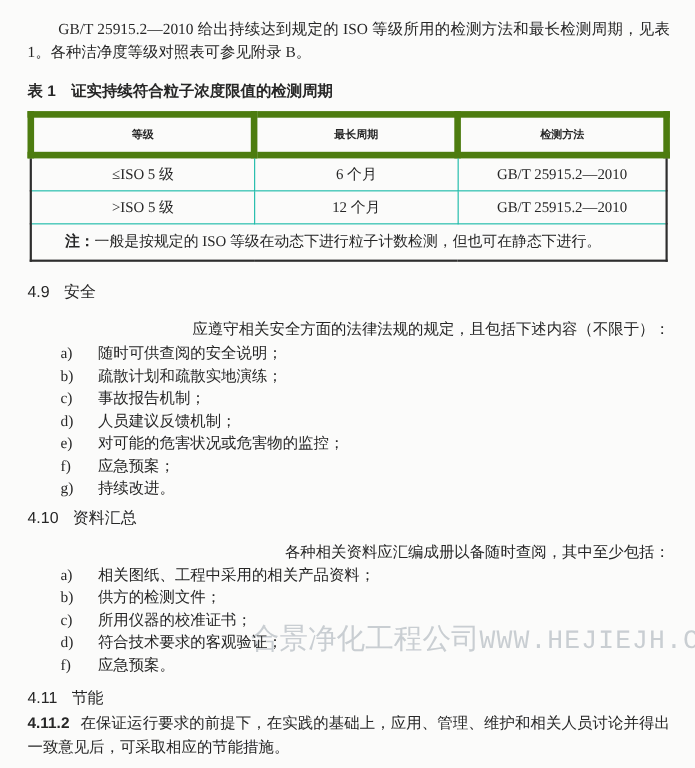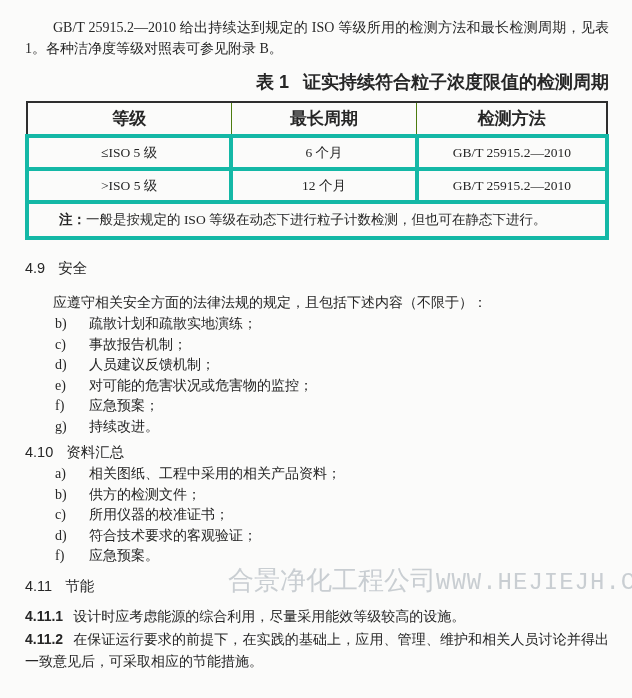--- a/index.html
+++ b/index.html
@@ -21,45 +21,45 @@
   }
   
   .intro-para {
     margin: 9px 0 0 0;
     text-indent: 2em;
     text-align: justify;
   }
   
   .table-caption {
     margin-top: 13px;
-    text-align: right;
+    text-align: left;
     font-family: "Liberation Sans", "DejaVu Sans", sans-serif;
     font-weight: bold;
-    font-size: 18px;
+    font-size: 14px;
     line-height: 20px;
   }
   .table-caption .cap-label { margin-right: 14px; }
   
   table.period-table {
     margin-top: 9px;
     width: 100%;
     border-collapse: collapse;
     border: 2px solid #2e2e2e;
     font-size: 13.5px;
   }
   table.period-table th {
-    border: 1px solid #4d7c0f;
+    border: 6px solid #4d7c0f;
     font-family: "Liberation Sans", "DejaVu Sans", sans-serif;
     font-weight: bold;
-    font-size: 17px;
+    font-size: 10px;
     padding: 5px 4px;
     text-align: center;
   }
   table.period-table td {
-    border: 4px solid #14b8a6;
+    border: 1px solid #14b8a6;
     padding: 4px 4px;
     text-align: center;
   }
   table.period-table td.note-cell {
     text-align: left;
     padding: 5px 0 6px 30px;
     font-size: 13.5px;
   }
   .note-label { font-family: "Liberation Sans", "DejaVu Sans", sans-serif; font-weight: bold; }
   col.c1 { width: 35.2%; }
@@ -70,21 +70,21 @@
     margin: 18px 0 0 0;
     font-family: "Liberation Sans", "DejaVu Sans", sans-serif;
     font-weight: normal;
     font-size: 14.5px;
     line-height: 21px;
   }
   .sec-heading .sec-num { margin-right: 13px; }
   .sec-heading.tight { margin-top: 5px; }
   .sec-heading.h411 { margin-top: 9px; }
   
-  .sec-intro { margin: 13px 0 0 0; text-indent: 2em; }
+  .sec-intro { margin: 13px 0 0 0; text-indent: 2em; text-align: right; }
   .sec-intro.ten { margin-top: 10px; }
   
   .letter-list { margin-top: 1px; }
   .letter-item { padding-left: 30px; line-height: 20.5px; }
   .letter-item .marker { display: inline-block; width: 34px; }
   
   .clause { margin: 8px 0 0 0; line-height: 22px; text-align: justify; }
   .clause.tight { margin-top: 0; }
   .clause .clause-num {
     font-family: "Liberation Sans", "DejaVu Sans", sans-serif;
@@ -152,43 +152,42 @@
         </td>
       </tr>
     </tbody>
       </table>
 
     <div class="sec-heading">
       <span class="sec-num">4.9</span><span>安全</span>
     </div>
     <p class="sec-intro">应遵守相关安全方面的法律法规的规定，且包括下述内容（不限于）：</p>
     <div class="letter-list">
+      <div class="letter-item"><span class="marker">a)</span><span>随时可供查阅的安全说明；</span></div>
       <div class="letter-item"><span class="marker">b)</span><span>疏散计划和疏散实地演练；</span></div>
       <div class="letter-item"><span class="marker">c)</span><span>事故报告机制；</span></div>
       <div class="letter-item"><span class="marker">d)</span><span>人员建议反馈机制；</span></div>
       <div class="letter-item"><span class="marker">e)</span><span>对可能的危害状况或危害物的监控；</span></div>
       <div class="letter-item"><span class="marker">f)</span><span>应急预案；</span></div>
       <div class="letter-item"><span class="marker">g)</span><span>持续改进。</span></div>
     </div>
 
     <div class="sec-heading tight">
       <span class="sec-num">4.10</span><span>资料汇总</span>
     </div>
+    <p class="sec-intro ten">各种相关资料应汇编成册以备随时查阅，其中至少包括：</p>
     <div class="letter-list">
       <div class="letter-item"><span class="marker">a)</span><span>相关图纸、工程中采用的相关产品资料；</span></div>
       <div class="letter-item"><span class="marker">b)</span><span>供方的检测文件；</span></div>
       <div class="letter-item"><span class="marker">c)</span><span>所用仪器的校准证书；</span></div>
       <div class="letter-item"><span class="marker">d)</span><span>符合技术要求的客观验证；</span></div>
       <div class="letter-item"><span class="marker">f)</span><span>应急预案。</span></div>
     </div>
 
     <div class="sec-heading h411">
       <span class="sec-num">4.11</span><span>节能</span>
     </div>
-    <p class="clause">
-      <span class="clause-num">4.11.1</span><span>设计时应考虑能源的综合利用，尽量采用能效等级较高的设施。</span>
-    </p>
     <p class="clause tight">
       <span class="clause-num">4.11.2</span><span>在保证运行要求的前提下，在实践的基础上，应用、管理、维护和相关人员讨论并得出一致意见后，可采取相应的节能措施。</span>
     </p>
 
   </div>
 </div>
 
 </body></html>

